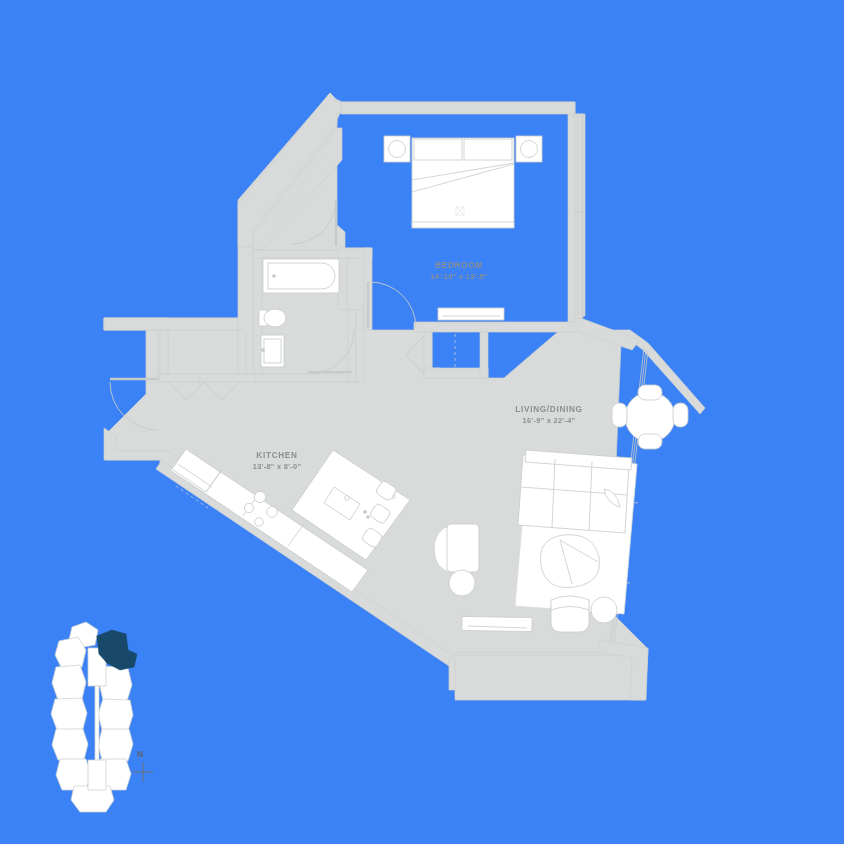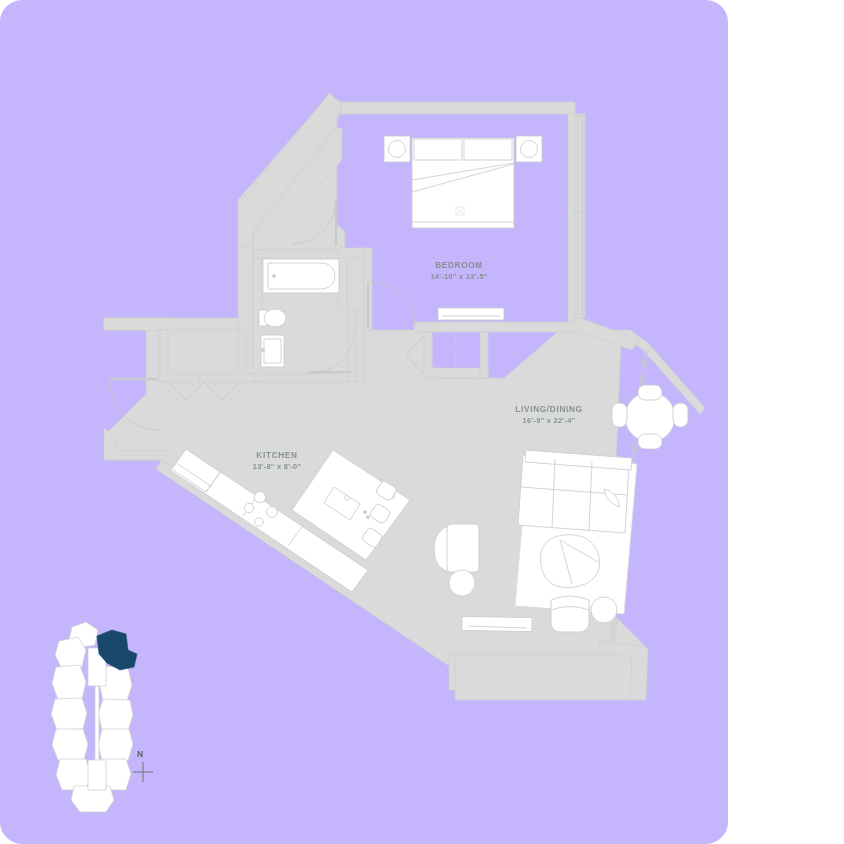--- a/index.html
+++ b/index.html
@@ -8,24 +8,23 @@
     background: #ffffff;
   }
   body {
     width: 844px;
     height: 844px;
     overflow: hidden;
     font-family: "Liberation Sans", sans-serif;
   }
   #plan-root {
     position: relative;
-    width: 728px;
+    width: 844px;
     height: 844px;
-    background: #c4b5fd;
-    border-radius: 22px;
+    background: #3b82f6;
   }
   #plan-svg {
     display: block;
     width: 844px;
     height: 844px;
   }
   .room-label-text {
     font-family: "Liberation Sans", sans-serif;
     font-weight: bold;
     fill: #8a8f91;

